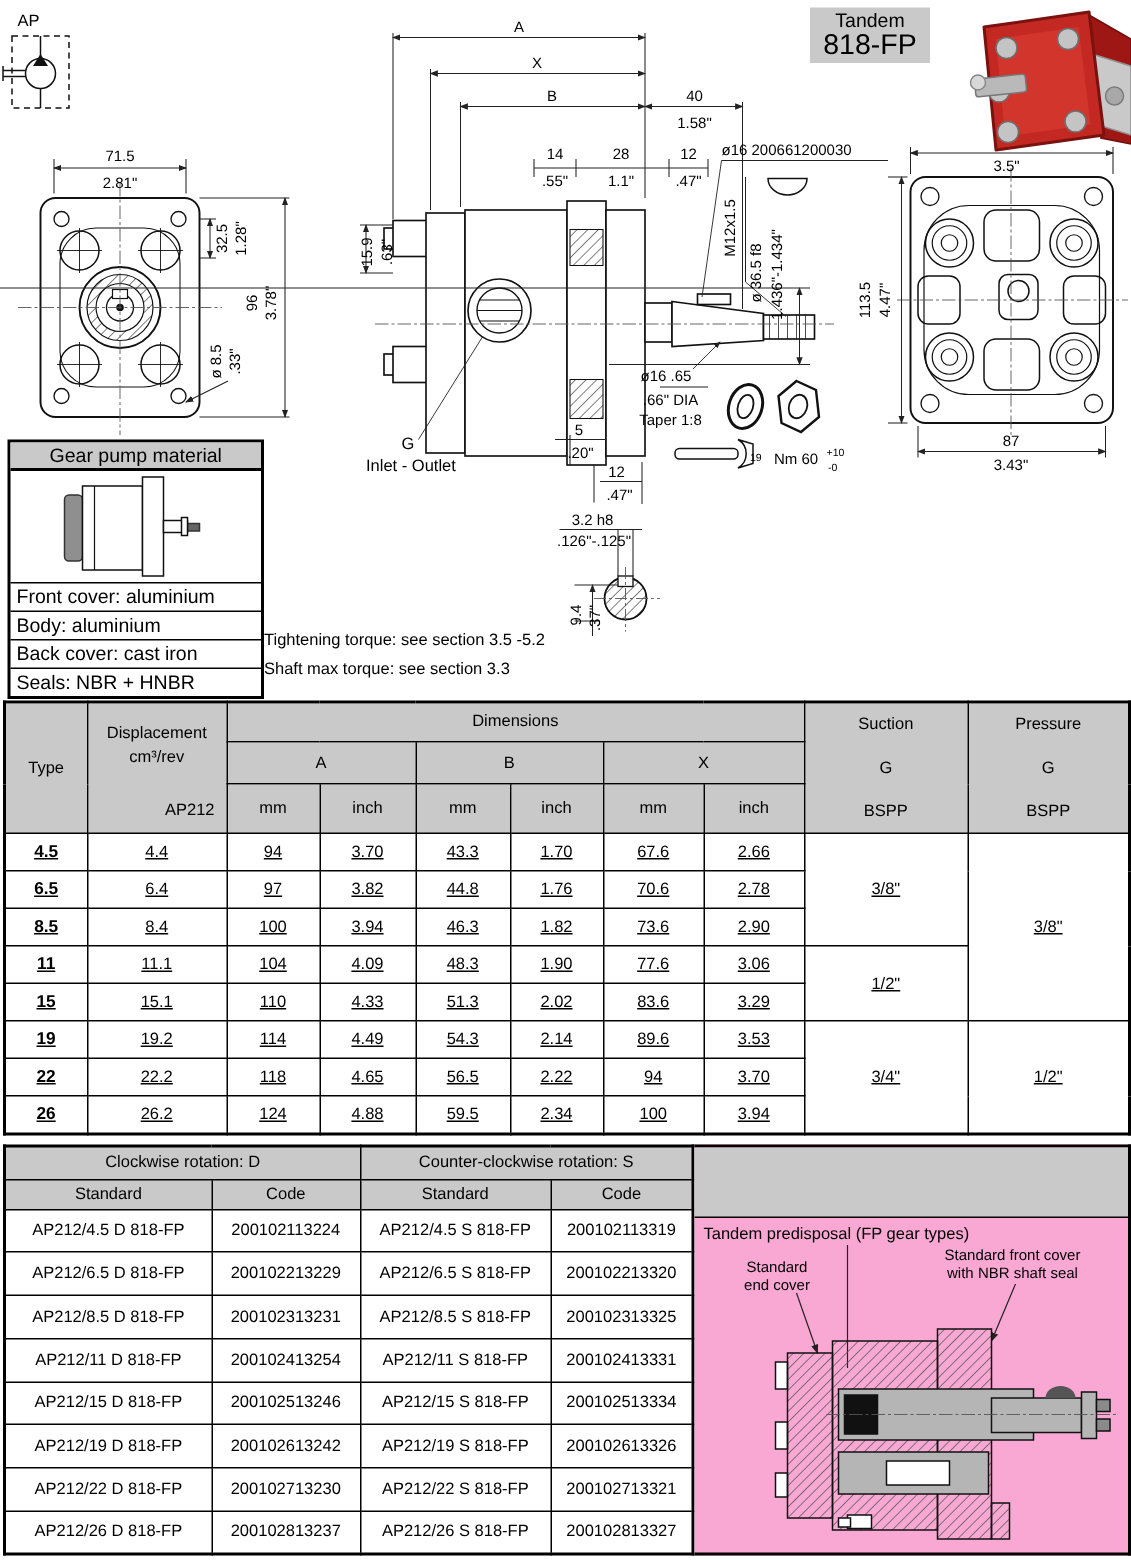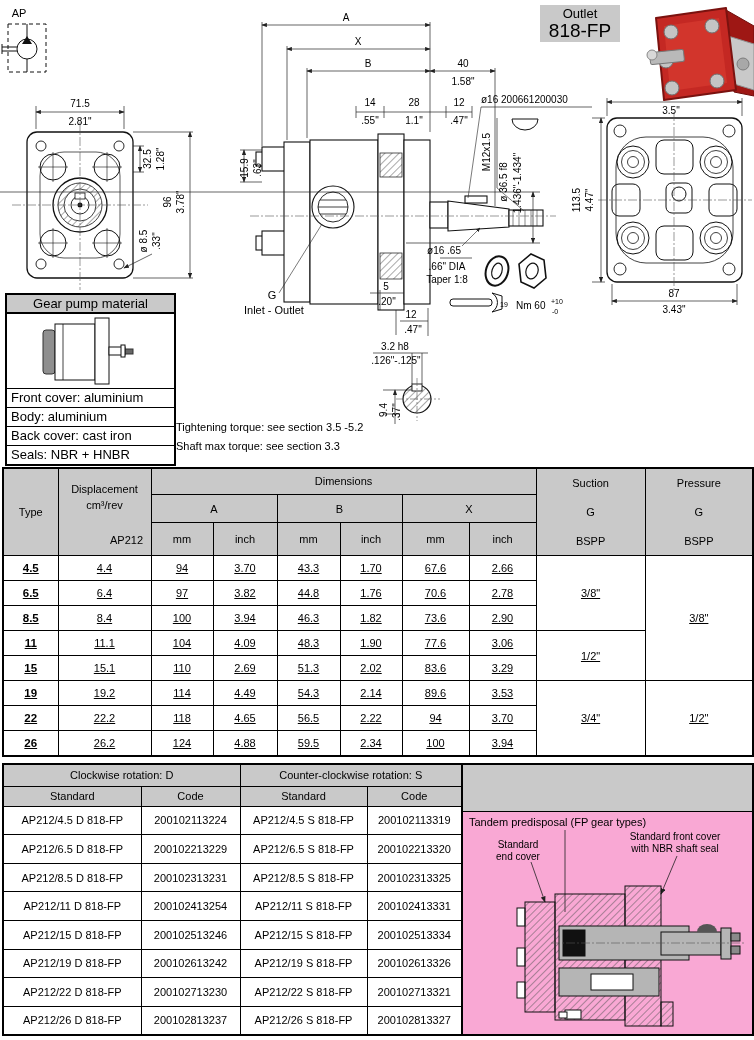--- a/index.html
+++ b/index.html
@@ -336,21 +336,21 @@
           <circle cx="672" cy="88" r="7" fill="#c4c4c4"></circle>
         <circle cx="717" cy="81" r="7" fill="#c4c4c4"></circle>
       </g>
       <rect x="650" y="51" width="34" height="12" rx="2" fill="#b9b9b9" stroke="#777" transform="rotate(-6 667 57)"></rect>
       <circle cx="652" cy="55" r="5" fill="#d8d8d8" stroke="#888"></circle>
     </g>
   </svg>
 
   
   <div class="badge">
-    <div class="l1">Outlet</div>
+    <div class="l1">Tandem</div>
     <div class="l2">818-FP</div>
   </div>
 
   
   <div class="material">
     <div class="title">Gear pump material</div>
     <div class="icon">
       <svg width="120" height="70" viewBox="0 0 120 70">
         <rect x="12" y="14" width="12" height="44" rx="3" fill="#8f8f8f" stroke="#333"></rect>
         <rect x="24" y="8" width="40" height="56" fill="#fff" stroke="#111"></rect>
@@ -468,21 +468,21 @@
         <td>48.3</td>
         <td>1.90</td>
         <td>77.6</td>
         <td>3.06</td>
         <td rowspan="2">1/2"</td>
       </tr>
       <tr>
         <td class="tb">15</td>
         <td>15.1</td>
         <td>110</td>
-        <td>2.69</td>
+        <td>4.33</td>
         <td>51.3</td>
         <td>2.02</td>
         <td>83.6</td>
         <td>3.29</td>
       </tr>
       <tr>
         <td class="tb">19</td>
         <td>19.2</td>
         <td>114</td>
         <td>4.49</td>

